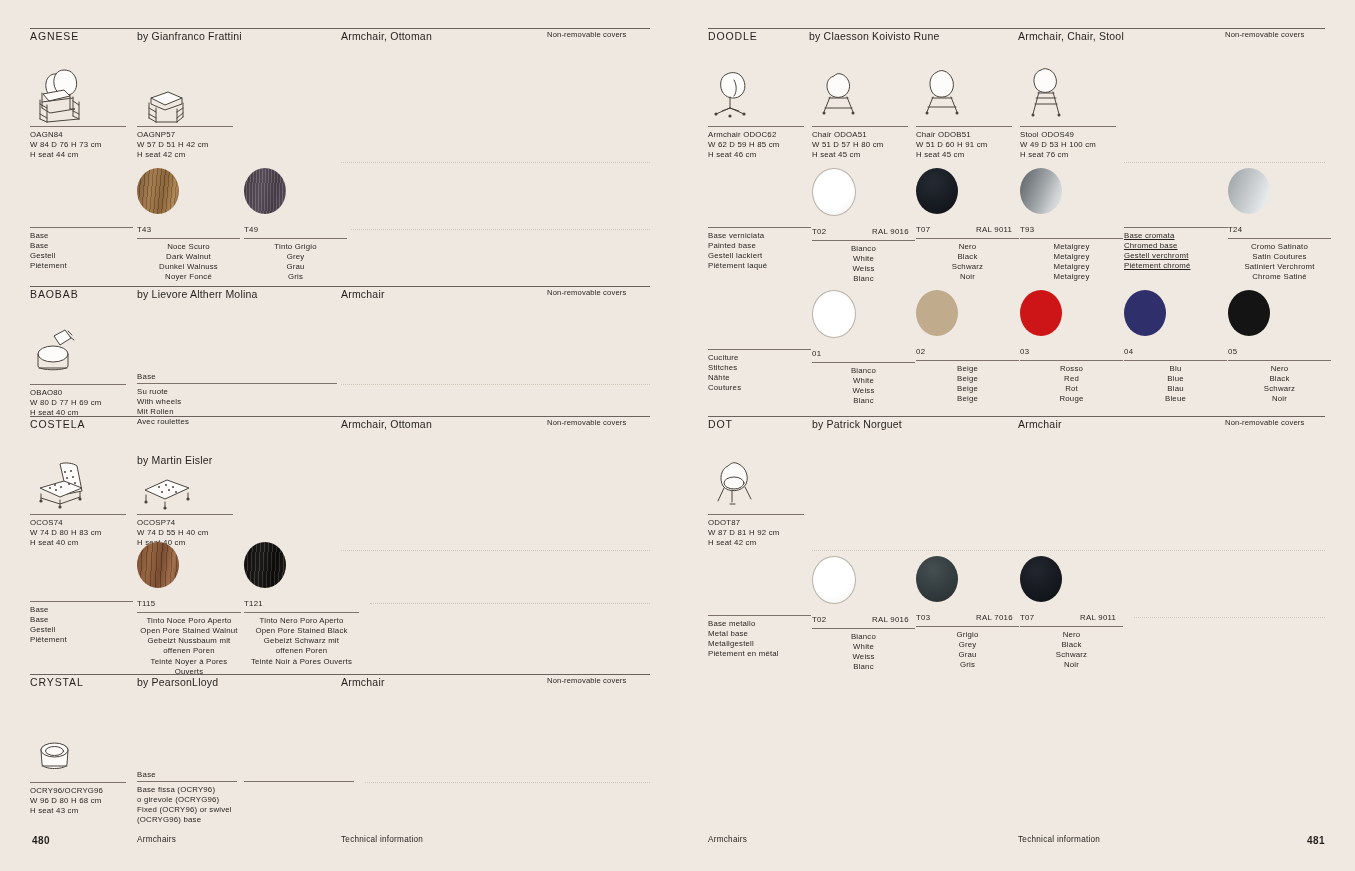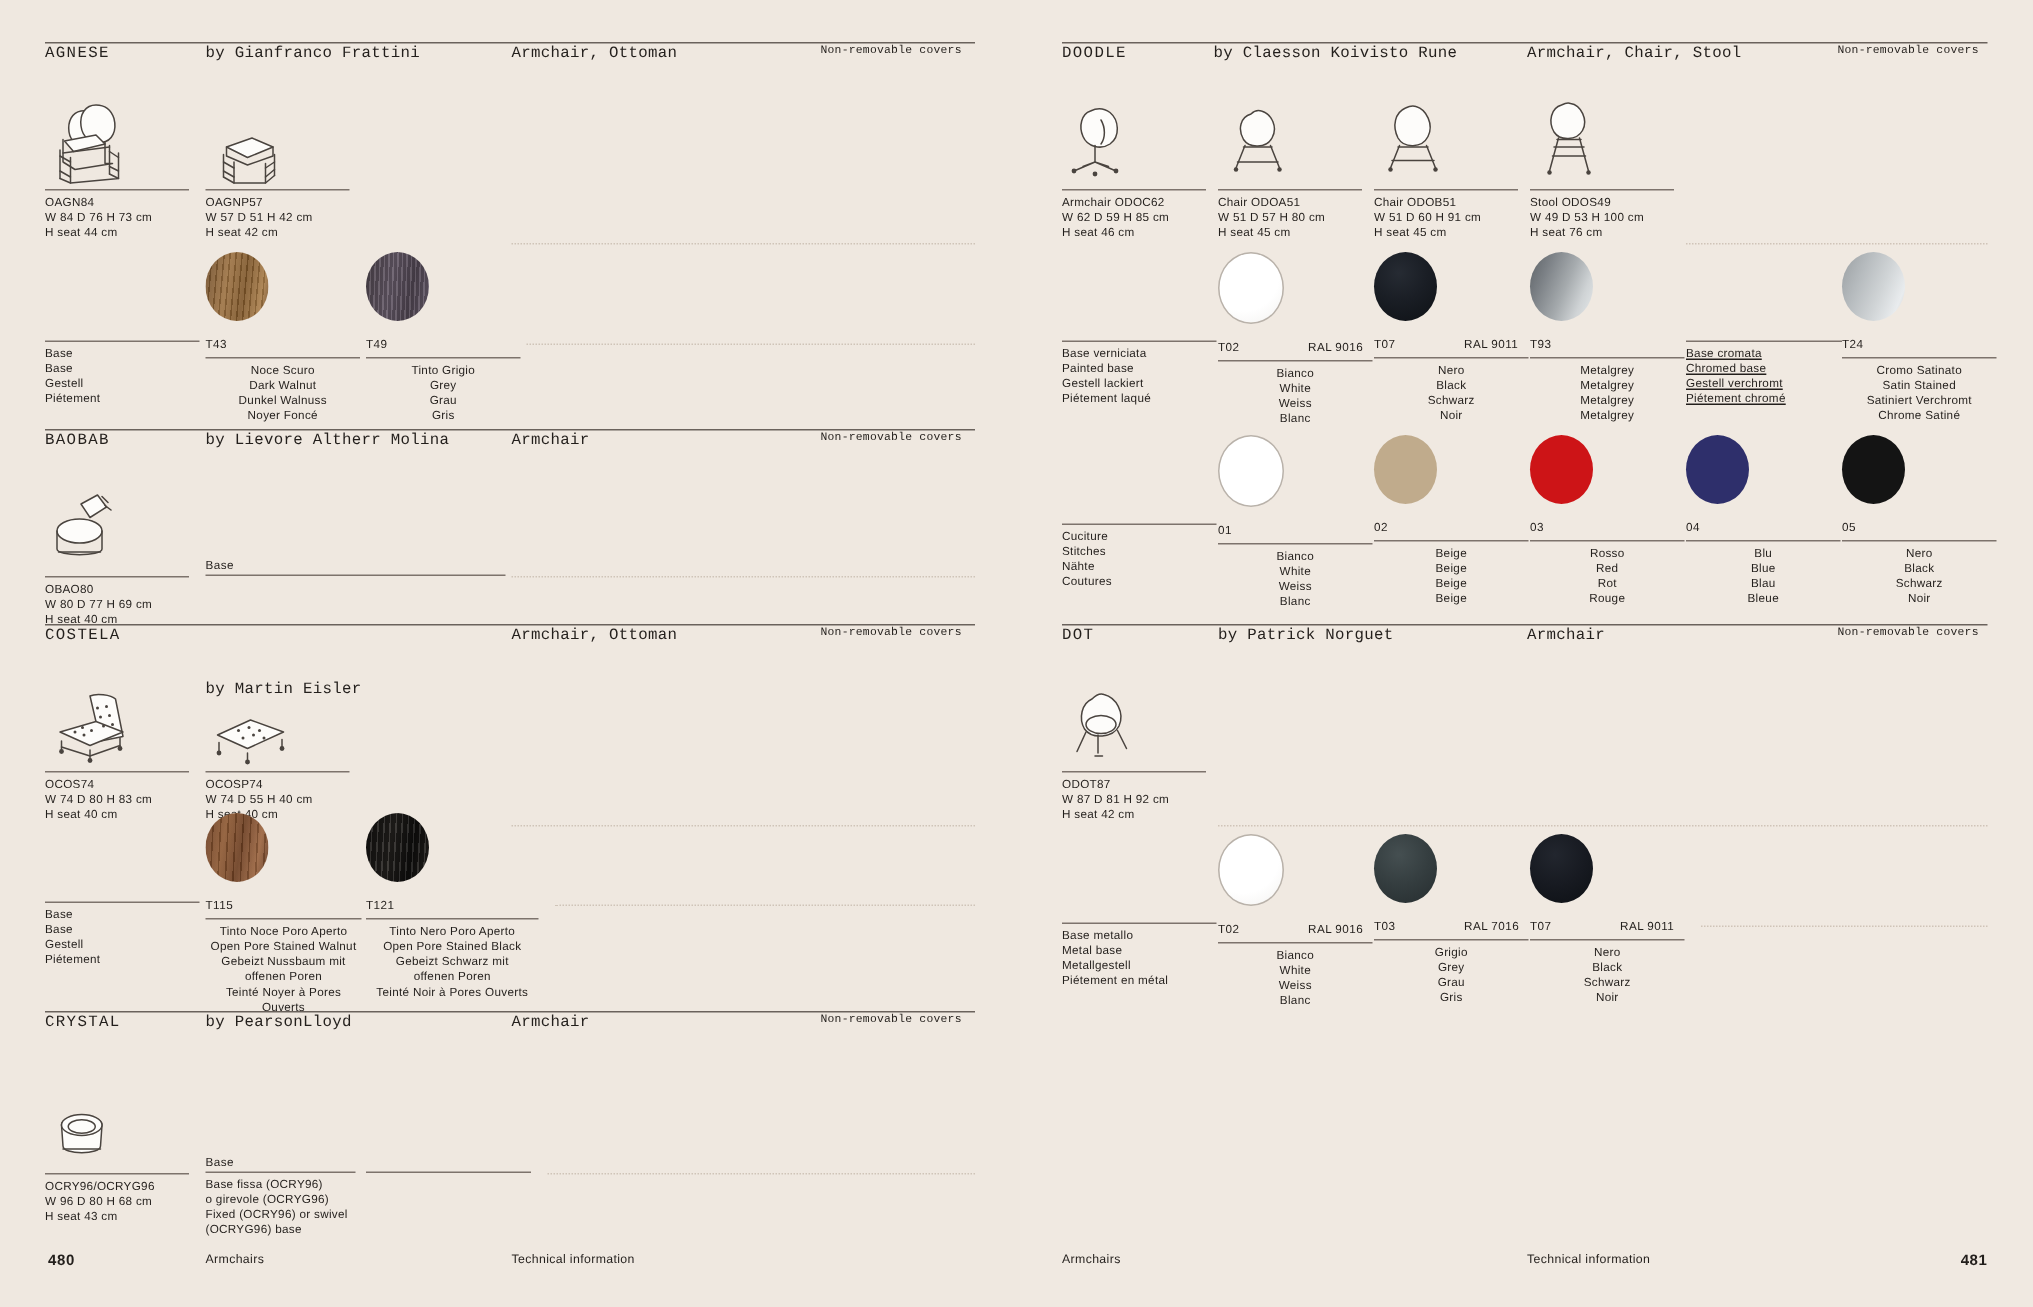--- a/index.html
+++ b/index.html
@@ -16,21 +16,21 @@
   .page{position:relative;height:871px;box-sizing:border-box;}
   .page-left{width:680px;background:#EFE8E0;}
   .page-right{width:675px;background:#F0E9E1;}
 
   .prod{position:absolute;left:30px;right:30px;}
   .page-right .prod{left:708px;right:22px;}
 
   .rule-top{position:absolute;left:0;right:0;top:0;height:0;border-top:1px solid #6a625c;}
 
   
-  .prodhead{position:absolute;left:0;right:0;top:0;height:18px;font-family:Liberation Mono, monospace;}
+  .prodhead{position:absolute;left:0;right:0;top:0;height:18px;}
   .prodhead .cell{position:absolute;top:2px;font-size:9.5px;letter-spacing:.35px;white-space:nowrap;}
   .prodhead .name{left:0;font-size:10.5px;letter-spacing:.9px;}
   .prodhead .designer{font-size:10.5px;letter-spacing:.2px;}
   .prodhead .types{font-size:10.5px;letter-spacing:.2px;}
   .prodhead .covers{font-size:7.6px;letter-spacing:.15px;}
 
   
   .models{position:absolute;left:0;right:0;}
   .model{position:absolute;top:0;width:96px;}
   .model .art{height:62px;position:relative;}
@@ -197,20 +197,26 @@
           <div class="code">
             <div>OBAO80</div>
             <div>W 80 D 77 H 69 cm</div>
             <div>H seat 40 cm</div>
           </div>
         </div>
 
         <div class="basecell" style="left:107px;top:50px;width:200px;">
           <div class="cap">Base</div>
           <div class="uline"></div>
+          <div class="names">
+            <div>Su ruote</div>
+            <div>With wheels</div>
+            <div>Mit Rollen</div>
+            <div>Avec roulettes</div>
+          </div>
         </div>
         <div class="dotfill" style="left:311px;right:0;top:62px;"></div>
       </div>
     </div>
 
     <div class="prod" style="top:416px;">
       <div class="rule-top"></div>
       <div class="prodhead">
         <div class="cell name">COSTELA</div>
         <div class="cell designer" style="left:107px;margin-top:36px;">by Martin Eisler</div>
@@ -543,21 +549,21 @@
         </div>
 
         <div class="sw" style="left:520px;">
           <div class="disc" style="background:linear-gradient(112deg,#9a9fa2 0%,#b5babd 30%,#d0d4d6 60%,#e9ecee 85%,#c9cdcf 100%);"></div>
           <div class="lbl">
             <span class="t">T24</span>
           </div>
           <div class="uline"></div>
           <div class="names">
             <div>Cromo Satinato</div>
-            <div>Satin Stained</div>
+            <div>Satin Coutures</div>
             <div>Satiniert Verchromt</div>
             <div>Chrome Satiné</div>
           </div>
         </div>
       </div>
 
       <div class="swrow" style="top:262px;">
         <div class="basecell" style="left:0;top:59px;">
           <div class="uline"></div>
           <div class="names">

